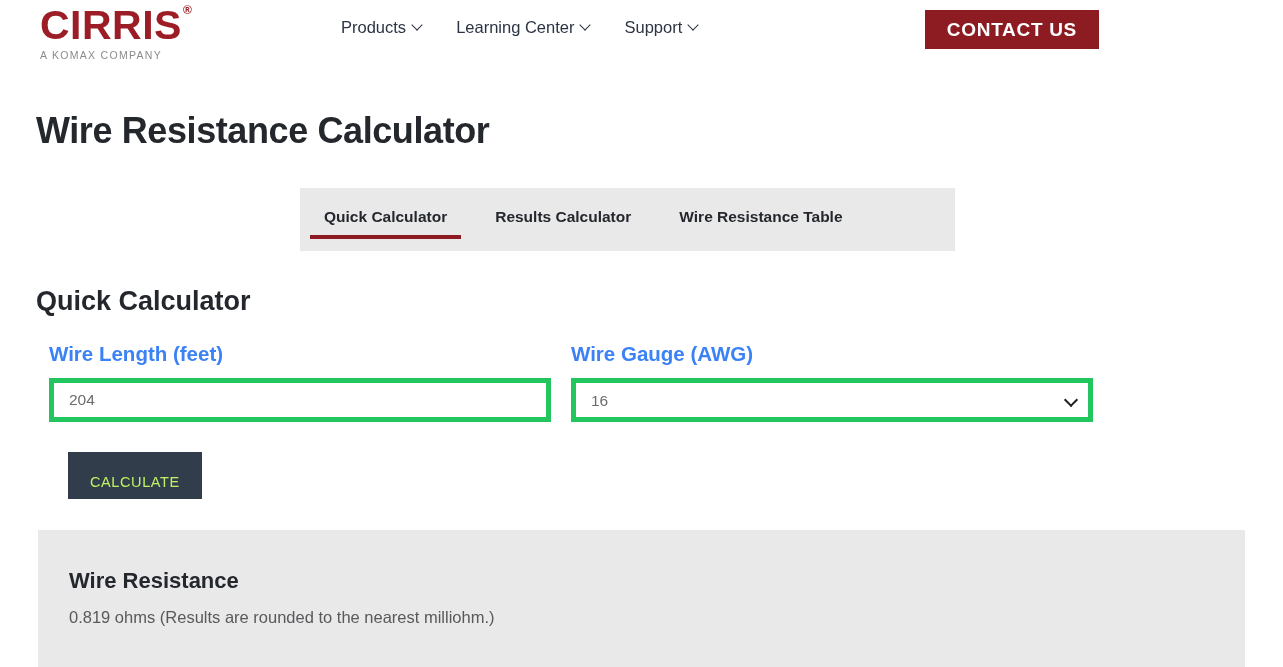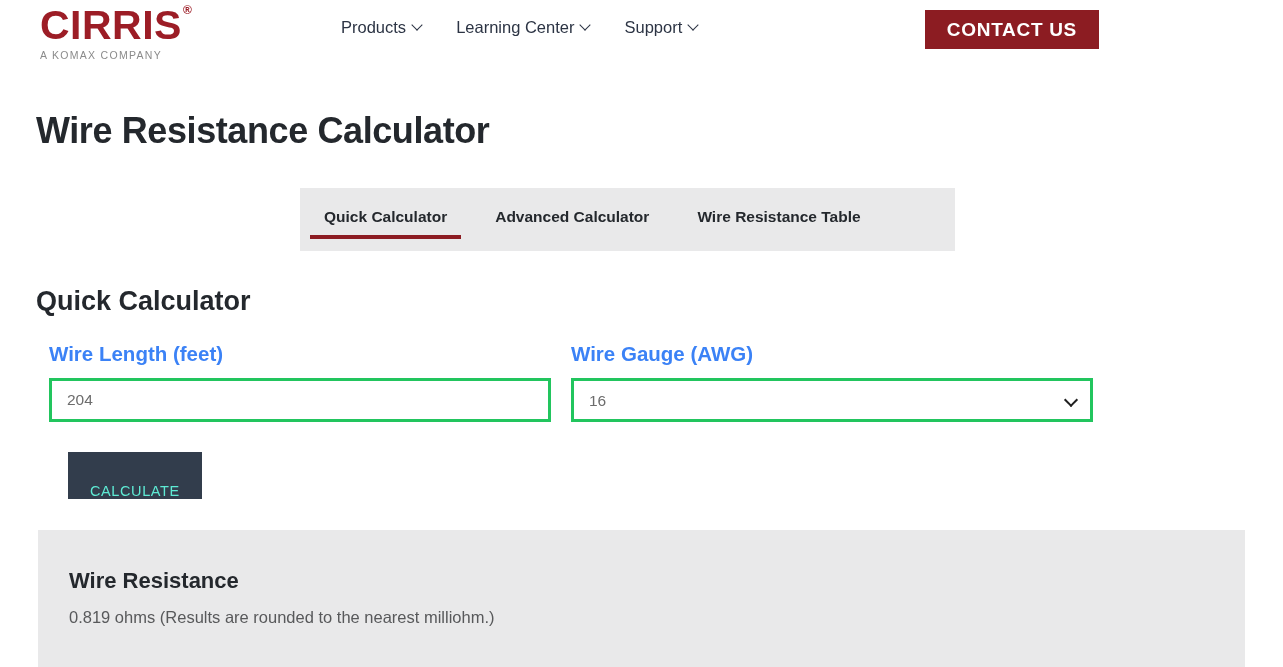--- a/index.html
+++ b/index.html
@@ -189,21 +189,21 @@
     font-size: 20.5px;
     font-weight: 700;
     color: #3b82f6;
     margin: 0 0 12px 0;
     display: block;
   }
   .text-input,
   .select-input {
     width: 502px;
     height: 44px;
-    border: 3px solid #22c55e;
+    border: 5px solid #22c55e;
     background: #ffffff;
     font-family: "Liberation Sans", sans-serif;
     font-size: 15.5px;
     color: #6c6c6c;
     padding: 0 15px;
     border-radius: 0;
     outline: none;
   }
   .select-wrap {
     position: relative;
@@ -235,26 +235,26 @@
     border-right: 2px solid #1f1f1f;
     border-bottom: 2px solid #1f1f1f;
     transform: rotate(45deg);
   }
 
   .calc-btn {
     position: absolute;
     left: 68px;
     top: 452px;
     background: #323d4c;
-    color: #5eead4;
+    color: #bef264;
     border: none;
     font-family: "Liberation Sans", sans-serif;
     font-size: 14.5px;
     letter-spacing: 0.6px;
-    padding: 16px 22px;
+    padding: 7px 22px;
     height: 47px;
     line-height: 47px;
     cursor: pointer;
   }
 
   
   .result-panel {
     position: absolute;
     left: 38px;
     top: 530px;
@@ -307,21 +307,21 @@
     <button class="contact-btn">CONTACT US</button>
   </header>
 
   <h1 class="page-title">Wire Resistance Calculator</h1>
 
   <div class="tabbar">
     <div class="tab active">
       <span>Quick Calculator</span>
     </div>
     <div class="tab">
-      <span>Advanced Calculator</span>
+      <span>Results Calculator</span>
     </div>
     <div class="tab">
       <span>Wire Resistance Table</span>
     </div>
   </div>
 
   <h2 class="section-title">Quick Calculator</h2>
 
   <div class="form-area">
     <div class="field-row">

